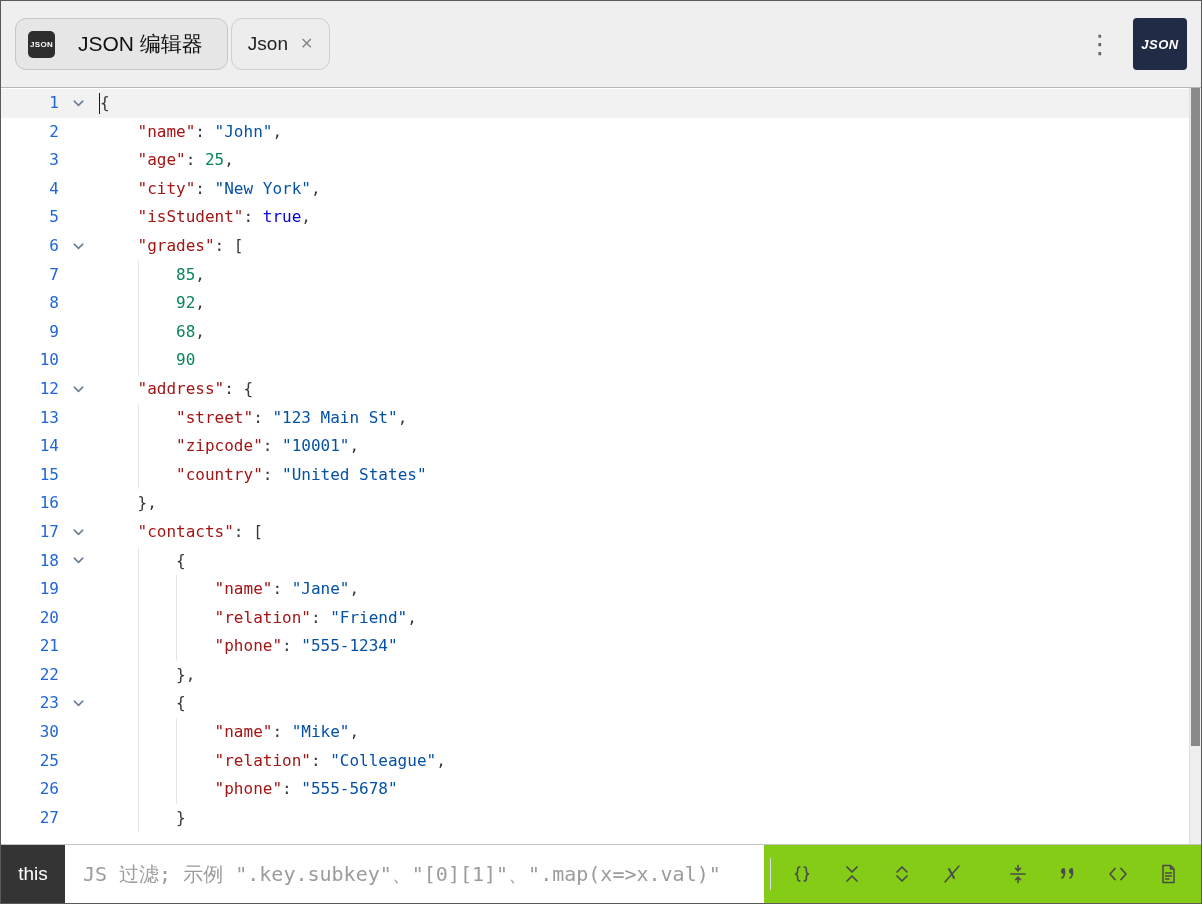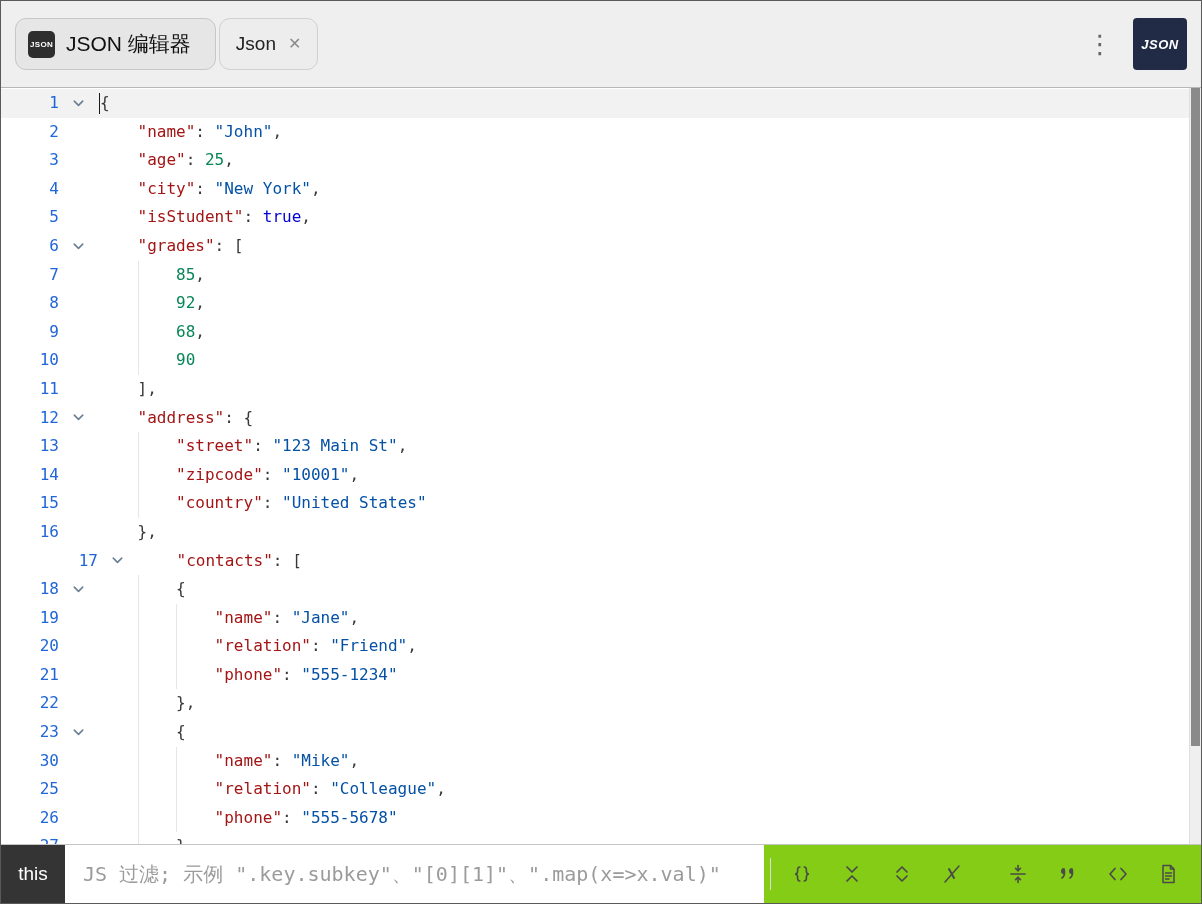--- a/index.html
+++ b/index.html
@@ -11,21 +11,21 @@
   
   .topbar { height:87px; flex:none; background:#efefef; border-bottom:1px solid #b7b7b7;
             display:flex; align-items:center; padding:0 14px; }
   .tab { display:flex; align-items:center; height:52px; border:1px solid #d0d0d0;
          border-radius:11px; background:#e9e9e9; }
   .tab1 { padding:0 24px 0 12px; background:#e6e6e6; border-color:#c7c7c7; }
   .tab2 { padding:0 16px; margin-left:3px; background:#ededed; }
   .badge { width:27px; height:27px; background:#2e2e2e; border-radius:5px; color:#fff;
            font-size:8px; font-weight:bold; display:flex; align-items:center;
            justify-content:center; letter-spacing:.3px; flex:none; }
-  .t1label { font-size:21px; color:#101010; margin-left:11px; white-space:nowrap; }
+  .t1label { font-size:21px; color:#101010; margin-left:23px; white-space:nowrap; }
   .t2label { font-size:19px; color:#222; }
   .tclose { margin-left:12px; color:#8a8a8a; font-size:16px; line-height:1; cursor:pointer; }
   .hright { margin-left:auto; display:flex; align-items:center; gap:20px; }
   .kebab { font-size:26px; color:#666; line-height:1; cursor:pointer; }
   .logo { width:54px; height:52px; background:#212b45; border-radius:4px; color:#fff;
           font-weight:bold; font-style:italic; font-size:13px; display:flex;
           align-items:center; justify-content:center; letter-spacing:.5px; }
 
   
   .editor { flex:1; position:relative; overflow:hidden; background:#fff; }
@@ -90,29 +90,28 @@
         <div class="line"><div class="gutter" style="display: flex; flex: 0 0 auto;"><span class="lnum">3</span><span class="fold"></span></div><div class="code"><span class="ind"></span><span class="tk-k">"age"</span><span class="tk-p">: </span><span class="tk-num">25</span><span class="tk-p">,</span></div></div>
         <div class="line"><div class="gutter" style="display: flex; flex: 0 0 auto;"><span class="lnum">4</span><span class="fold"></span></div><div class="code"><span class="ind"></span><span class="tk-k">"city"</span><span class="tk-p">: </span><span class="tk-s">"New York"</span><span class="tk-p">,</span></div></div>
         <div class="line"><div class="gutter" style="display: flex; flex: 0 0 auto;"><span class="lnum">5</span><span class="fold"></span></div><div class="code"><span class="ind"></span><span class="tk-k">"isStudent"</span><span class="tk-p">: </span><span class="tk-b">true</span><span class="tk-p">,</span></div></div>
         <div class="line"><div class="gutter" style="display: flex; flex: 0 0 auto;"><span class="lnum">6</span><span class="fold"><svg width="15" height="15" viewBox="0 0 16 16" fill="none">
                 <path d="M3.5 5.5 L8 10 L12.5 5.5" stroke="#6b7f93" stroke-width="1.7" stroke-linecap="round" stroke-linejoin="round"></path>
               </svg></span></div><div class="code"><span class="ind"></span><span class="tk-k">"grades"</span><span class="tk-p">: [</span></div></div>
         <div class="line"><div class="gutter" style="display: flex; flex: 0 0 auto;"><span class="lnum">7</span><span class="fold"></span></div><div class="code"><span class="ind"></span><span class="ind g"></span><span class="tk-num">85</span><span class="tk-p">,</span></div></div>
         <div class="line"><div class="gutter" style="display: flex; flex: 0 0 auto;"><span class="lnum">8</span><span class="fold"></span></div><div class="code"><span class="ind"></span><span class="ind g"></span><span class="tk-num">92</span><span class="tk-p">,</span></div></div>
         <div class="line"><div class="gutter" style="display: flex; flex: 0 0 auto;"><span class="lnum">9</span><span class="fold"></span></div><div class="code"><span class="ind"></span><span class="ind g"></span><span class="tk-num">68</span><span class="tk-p">,</span></div></div>
         <div class="line"><div class="gutter" style="display: flex; flex: 0 0 auto;"><span class="lnum">10</span><span class="fold"></span></div><div class="code"><span class="ind"></span><span class="ind g"></span><span class="tk-num">90</span></div></div>
-        <div class="line"><div class="gutter" style="display: flex; flex: 0 0 auto;"><span class="lnum">11</span><span class="fold"></span></div><div class="code"><span class="ind"></span><span class="tk-p">],</span></div></div>
         <div class="line"><div class="gutter" style="display: flex; flex: 0 0 auto;"><span class="lnum">12</span><span class="fold"><svg width="15" height="15" viewBox="0 0 16 16" fill="none">
                 <path d="M3.5 5.5 L8 10 L12.5 5.5" stroke="#6b7f93" stroke-width="1.7" stroke-linecap="round" stroke-linejoin="round"></path>
               </svg></span></div><div class="code"><span class="ind"></span><span class="tk-k">"address"</span><span class="tk-p">: {</span></div></div>
         <div class="line"><div class="gutter" style="display: flex; flex: 0 0 auto;"><span class="lnum">13</span><span class="fold"></span></div><div class="code"><span class="ind"></span><span class="ind g"></span><span class="tk-k">"street"</span><span class="tk-p">: </span><span class="tk-s">"123 Main St"</span><span class="tk-p">,</span></div></div>
         <div class="line"><div class="gutter" style="display: flex; flex: 0 0 auto;"><span class="lnum">14</span><span class="fold"></span></div><div class="code"><span class="ind"></span><span class="ind g"></span><span class="tk-k">"zipcode"</span><span class="tk-p">: </span><span class="tk-s">"10001"</span><span class="tk-p">,</span></div></div>
         <div class="line"><div class="gutter" style="display: flex; flex: 0 0 auto;"><span class="lnum">15</span><span class="fold"></span></div><div class="code"><span class="ind"></span><span class="ind g"></span><span class="tk-k">"country"</span><span class="tk-p">: </span><span class="tk-s">"United States"</span></div></div>
         <div class="line"><div class="gutter" style="display: flex; flex: 0 0 auto;"><span class="lnum">16</span><span class="fold"></span></div><div class="code"><span class="ind"></span><span class="tk-p">},</span></div></div>
-        <div class="line"><div class="gutter" style="display: flex; flex: 0 0 auto; padding-left: 39px;"><span class="lnum">17</span><span class="fold"><svg width="15" height="15" viewBox="0 0 16 16" fill="none">
+        <div class="line"><div class="gutter" style="display: flex; flex: 0 0 auto;"><span class="lnum">17</span><span class="fold"><svg width="15" height="15" viewBox="0 0 16 16" fill="none">
                 <path d="M3.5 5.5 L8 10 L12.5 5.5" stroke="#6b7f93" stroke-width="1.7" stroke-linecap="round" stroke-linejoin="round"></path>
               </svg></span></div><div class="code"><span class="ind"></span><span class="tk-k">"contacts"</span><span class="tk-p">: [</span></div></div>
         <div class="line"><div class="gutter" style="display: flex; flex: 0 0 auto;"><span class="lnum">18</span><span class="fold"><svg width="15" height="15" viewBox="0 0 16 16" fill="none">
                 <path d="M3.5 5.5 L8 10 L12.5 5.5" stroke="#6b7f93" stroke-width="1.7" stroke-linecap="round" stroke-linejoin="round"></path>
               </svg></span></div><div class="code"><span class="ind"></span><span class="ind g"></span><span class="tk-p">{</span></div></div>
         <div class="line"><div class="gutter" style="display: flex; flex: 0 0 auto;"><span class="lnum">19</span><span class="fold"></span></div><div class="code"><span class="ind"></span><span class="ind g"></span><span class="ind g"></span><span class="tk-k">"name"</span><span class="tk-p">: </span><span class="tk-s">"Jane"</span><span class="tk-p">,</span></div></div>
         <div class="line"><div class="gutter" style="display: flex; flex: 0 0 auto;"><span class="lnum">20</span><span class="fold"></span></div><div class="code"><span class="ind"></span><span class="ind g"></span><span class="ind g"></span><span class="tk-k">"relation"</span><span class="tk-p">: </span><span class="tk-s">"Friend"</span><span class="tk-p">,</span></div></div>
         <div class="line"><div class="gutter" style="display: flex; flex: 0 0 auto;"><span class="lnum">21</span><span class="fold"></span></div><div class="code"><span class="ind"></span><span class="ind g"></span><span class="ind g"></span><span class="tk-k">"phone"</span><span class="tk-p">: </span><span class="tk-s">"555-1234"</span></div></div>
         <div class="line"><div class="gutter" style="display: flex; flex: 0 0 auto;"><span class="lnum">22</span><span class="fold"></span></div><div class="code"><span class="ind"></span><span class="ind g"></span><span class="tk-p">},</span></div></div>
         <div class="line"><div class="gutter" style="display: flex; flex: 0 0 auto;"><span class="lnum">23</span><span class="fold"><svg width="15" height="15" viewBox="0 0 16 16" fill="none">

